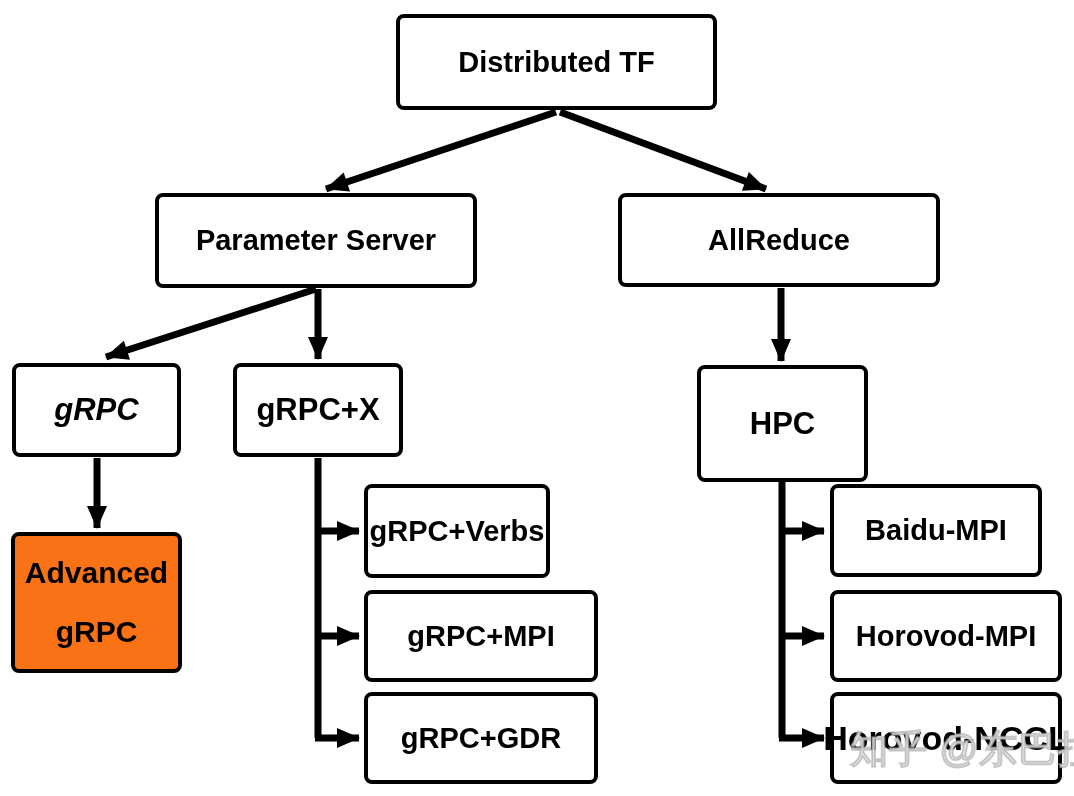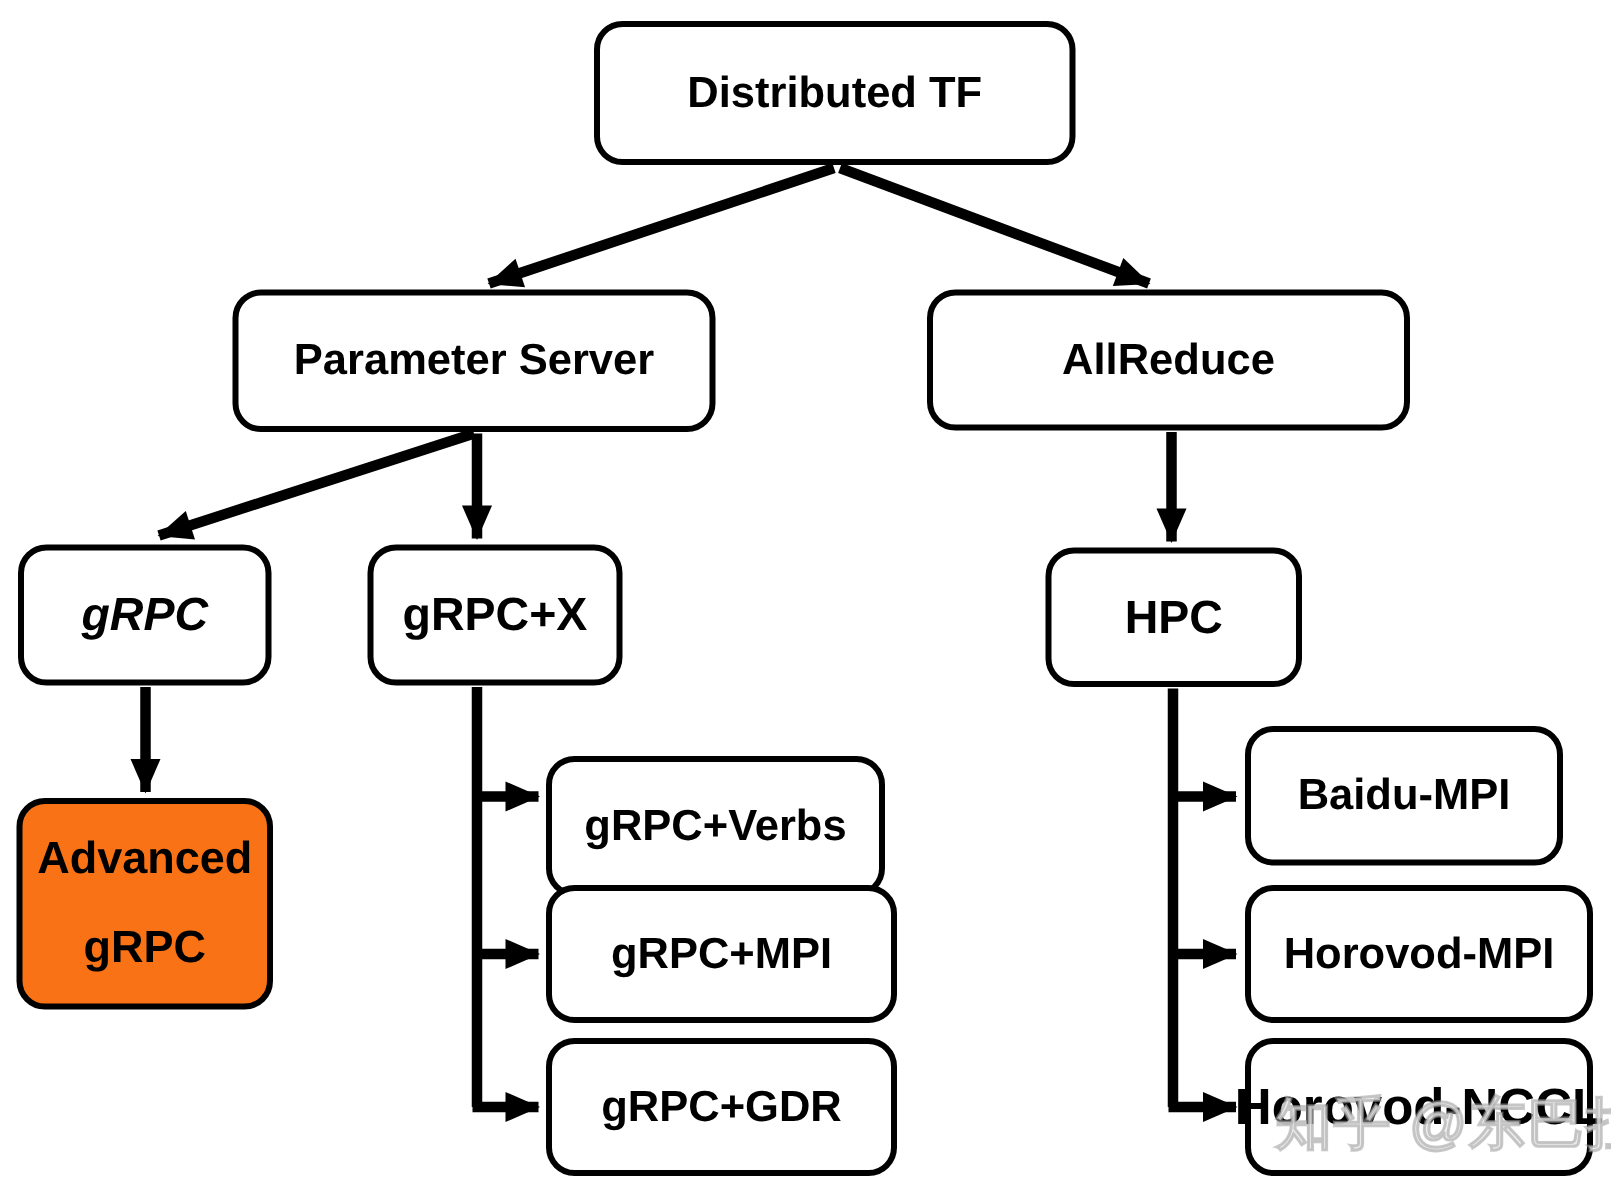--- a/index.html
+++ b/index.html
@@ -18,21 +18,21 @@
     position: absolute;
     left: 0; top: 0;
     width: 1074px;
     height: 796px;
   }
   .node {
     position: absolute;
     box-sizing: border-box;
     background: #ffffff;
     border: 4px solid #000000;
-    border-radius: 19px;
+    border-radius: 8px;
     display: flex;
     align-items: center;
     justify-content: center;
     text-align: center;
     font-weight: 700;
     font-size: 29px;
     color: #000000;
     white-space: nowrap;
     z-index: 2;
   }
@@ -45,24 +45,24 @@
   }
   .node.big-label {
     font-size: 34px;
     overflow: visible;
   }
   
   #n-dtf   { left: 396px; top: 14px;  width: 321px; height: 96px;  }
   #n-ps    { left: 155px; top: 193px; width: 322px; height: 95px; text-align: right;  }
   #n-ar    { left: 618px; top: 193px; width: 322px; height: 94px;  }
   #n-grpc  { left: 12px;  top: 363px; width: 169px; height: 94px;  font-size: 31px; font-style: italic; }
-  #n-grpcx { left: 233px; top: 363px; width: 170px; height: 94px;  font-size: 31px; margin-left: 12px; }
-  #n-hpc   { left: 697px; top: 365px; width: 171px; height: 93px;  font-size: 31px; }
+  #n-grpcx { left: 233px; top: 363px; width: 170px; height: 94px;  font-size: 31px; }
+  #n-hpc   { left: 697px; top: 365px; width: 171px; height: 117px;  font-size: 31px; }
   #n-adv   { left: 11px;  top: 532px; width: 171px; height: 141px; }
-  #n-verbs { left: 364px; top: 504px; width: 226px; height: 94px;  }
+  #n-verbs { left: 364px; top: 484px; width: 186px; height: 94px;  }
   #n-gmpi  { left: 364px; top: 590px; width: 234px; height: 92px;  }
   #n-ggdr  { left: 364px; top: 692px; width: 234px; height: 92px;  }
   #n-baidu { left: 830px; top: 484px; width: 212px; height: 93px;  }
   #n-hmpi  { left: 830px; top: 590px; width: 232px; height: 92px;  }
   #n-hnccl { left: 830px; top: 692px; width: 232px; height: 92px;  }
 
   .watermark {
     position: absolute;
     left: 850px;
     top: 724px;

